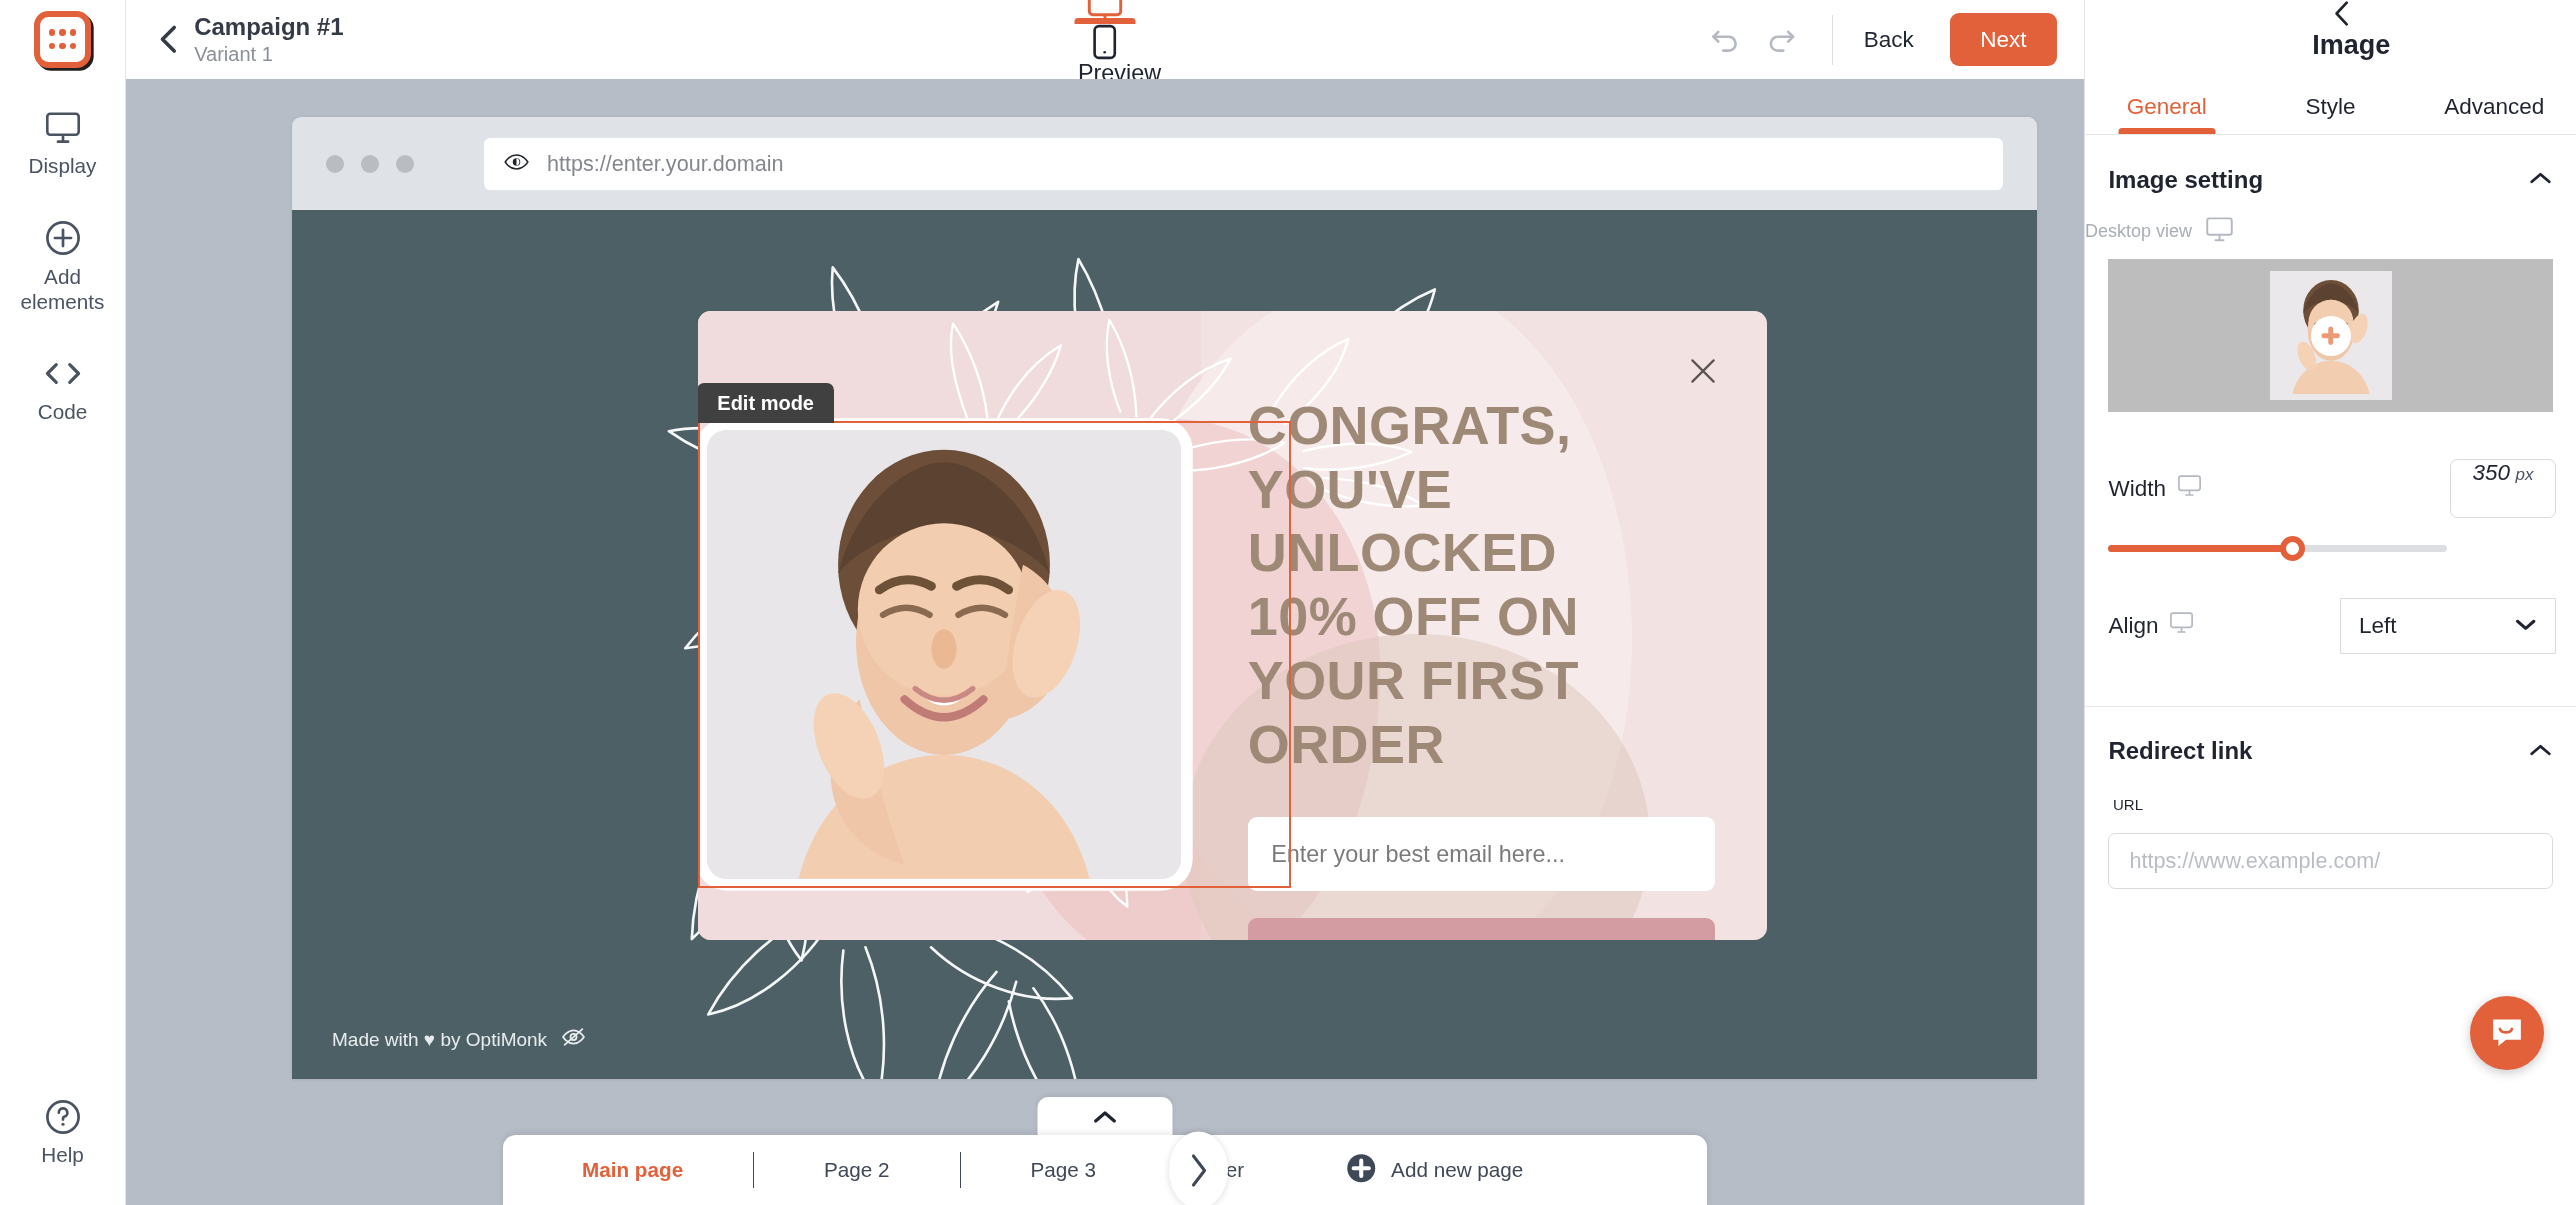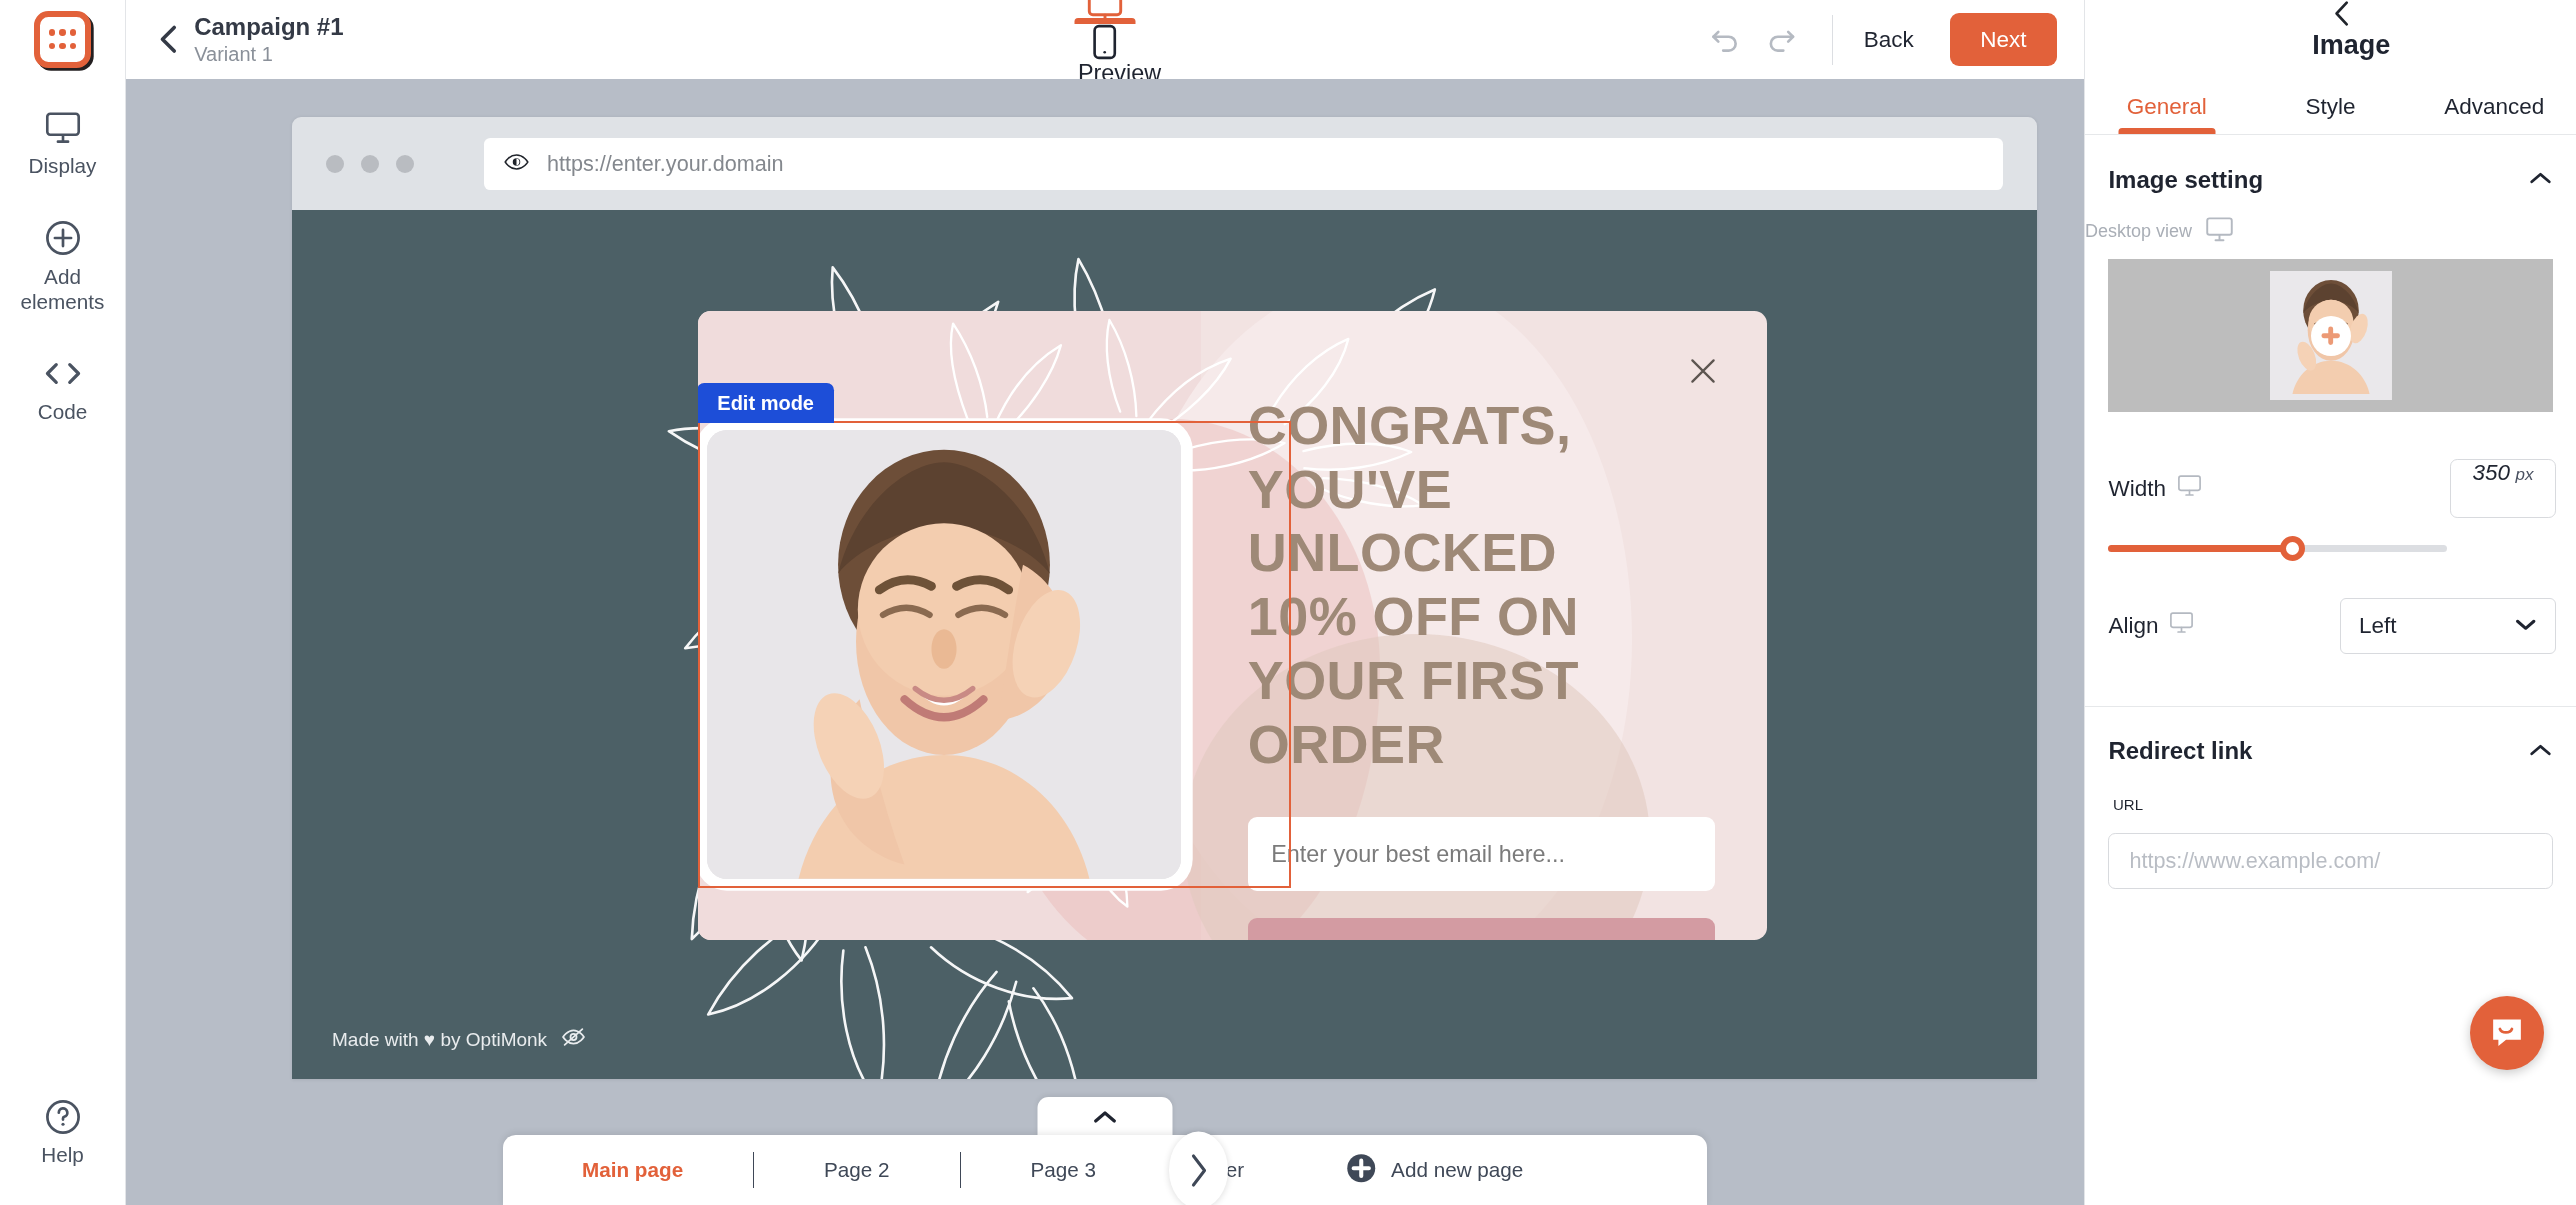--- a/index.html
+++ b/index.html
@@ -130,21 +130,21 @@
     border-radius: 20px; overflow: hidden; background: #e6e4e6;
     box-shadow: 0 0 0 11.7px #ffffff; z-index: 3;
   }
   .img-slot .ph { position: absolute; inset: 0; }
 
   .sel-box {
     position: absolute; left: 0px; top: 110px; width: 593px; height: 467px;
     border: 2.7px solid #e2613a; z-index: 4; pointer-events: none;
   }
   .edit-badge {
-    position: absolute; left: -2.7px; top: -40px; height: 40px; background: #1d4ed8;
+    position: absolute; left: -2.7px; top: -40px; height: 40px; background: #404040;
     color: #fff; font-size: 20px; font-weight: 700; display: flex; align-items: center;
     padding: 0 20px; border-radius: 7.2px 7.2px 0 0; white-space: nowrap;
   }
 
   .popup-right { position: absolute; left: 539px; top: 0; right: 0; bottom: 0; padding: 83px 50px 0 10.8px; z-index: 3; }
   .headline {
     font-size: 54px; line-height: 1.18; font-weight: 700; color: #9e8977;
     letter-spacing: 0.4px; max-width: 422px;
   }
   .email-inp {
@@ -231,21 +231,21 @@
   .num-val { font-size: 22.5px; color: #1f2430; }
   .num-unit { font-size: 17px; color: #4b5262; }
   .slider { margin: 18px 23.4px 0 23.4px; position: relative; height: 23.4px; }
   .sl-track { position: absolute; top: 9px; left: 0; right: 106px; height: 6.3px; border-radius: 3.6px; background: #dcdee2; }
   .sl-fill { position: absolute; top: 9px; left: 0; width: 189px; height: 6.3px; border-radius: 3.6px; background: #e2613a; }
   .sl-knob {
     position: absolute; top: 0; left: 172px; width: 25px; height: 25px; border-radius: 50%;
     background: #fff; border: 6.3px solid #e2613a; cursor: pointer;
   }
   .sel-box2 {
-    margin-left: auto; width: 216px; height: 56px; border: 0.9px solid #d8dade; border-radius: 6px;
+    margin-left: auto; width: 216px; height: 56px; border: 0.9px solid #d8dade; border-radius: 1px;
     display: flex; align-items: center; padding: 0 18px; cursor: pointer;
   }
   .sel-val { font-size: 22.5px; color: #1f2430; }
   .sel-chev { margin-left: auto; }
   .p-divider { height: 0.9px; background: #e6e8ea; margin: 0; }
   .url-lb { font-size: 15px; color: #1f2430; padding: 0 28px; }
   .url-inp {
     margin: 20px 23.4px 0 23.4px; height: 56px; border: 0.9px solid #d8dade; border-radius: 7.2px;
     display: flex; align-items: center; padding: 0 20px; font-size: 21.6px; color: #b9bdc4;
   }

